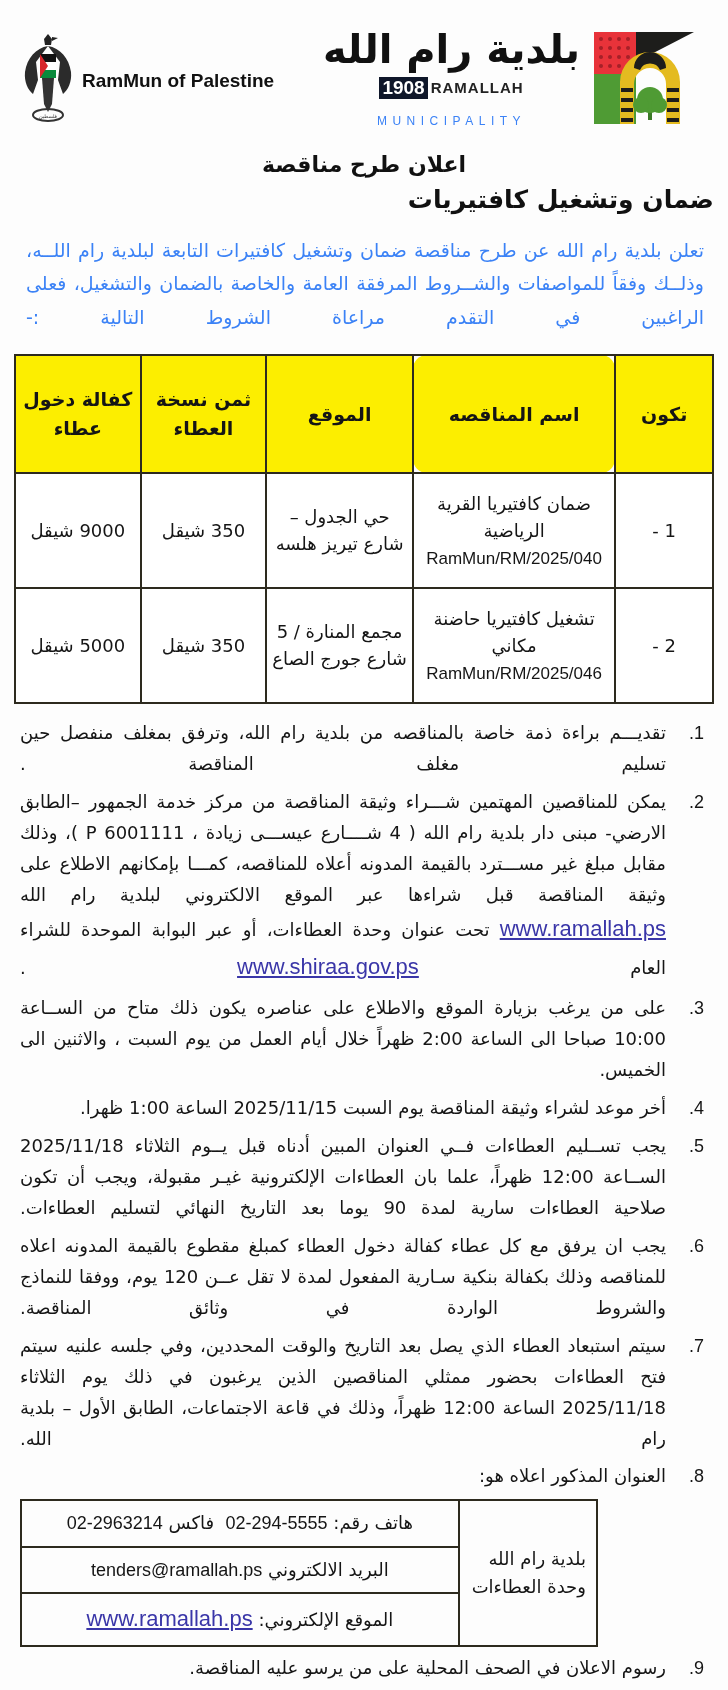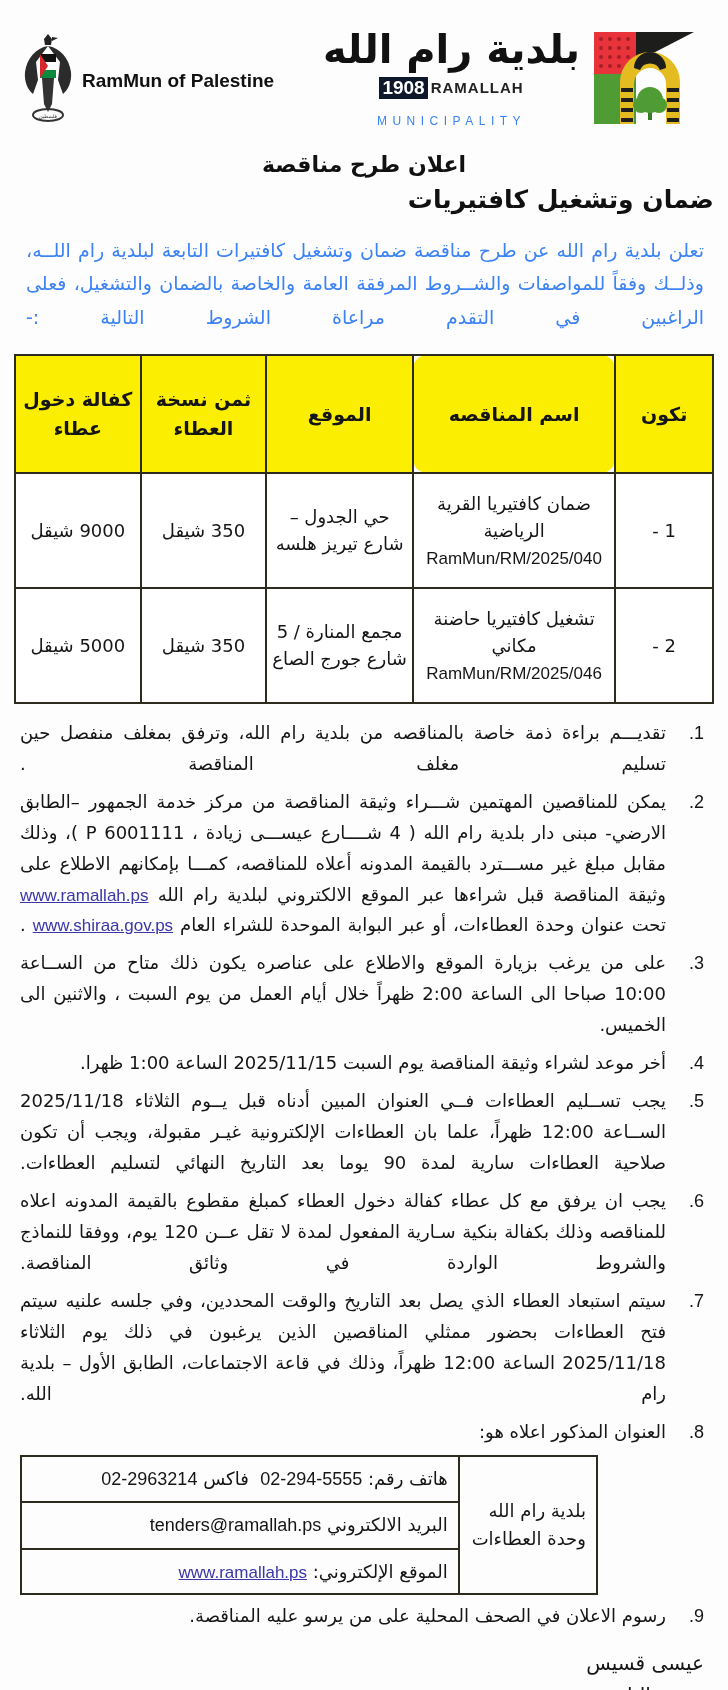--- a/index.html
+++ b/index.html
@@ -187,21 +187,21 @@
     color: #151515;
     text-align-last: right;
   }
   ol.conditions > li.short { text-align-last: right; }
   a.link {
     color: #3a36a8;
     text-decoration: underline;
     direction: ltr;
     display: inline-block;
     font-family: "Liberation Sans", sans-serif;
-    font-size: 17px;
+    font-size: 22px;
   }
 
   
   .contact-wrap {
     padding: 0 6px;
     margin: 4px 0 6px 0;
   }
   table.contact {
     border-collapse: collapse;
     width: 84%;
@@ -218,21 +218,21 @@
   td.contact-label {
     width: 24%;
     text-align: right;
     line-height: 1.55;
   }
   td.contact-value {
     text-align: left;
     line-height: 1.75;
     padding-right: 14px;
   }
-  .cv-line { display: block; text-align: right; }
+  .cv-line { display: block; text-align: center; }
   .cv-line .ltrtext {
     direction: ltr; display: inline-block;
     font-family: "Liberation Sans", sans-serif;
   }
 
   
   .signature {
     padding: 8px 10px 6px 0;
     font-size: 20px;
     line-height: 1.6;

